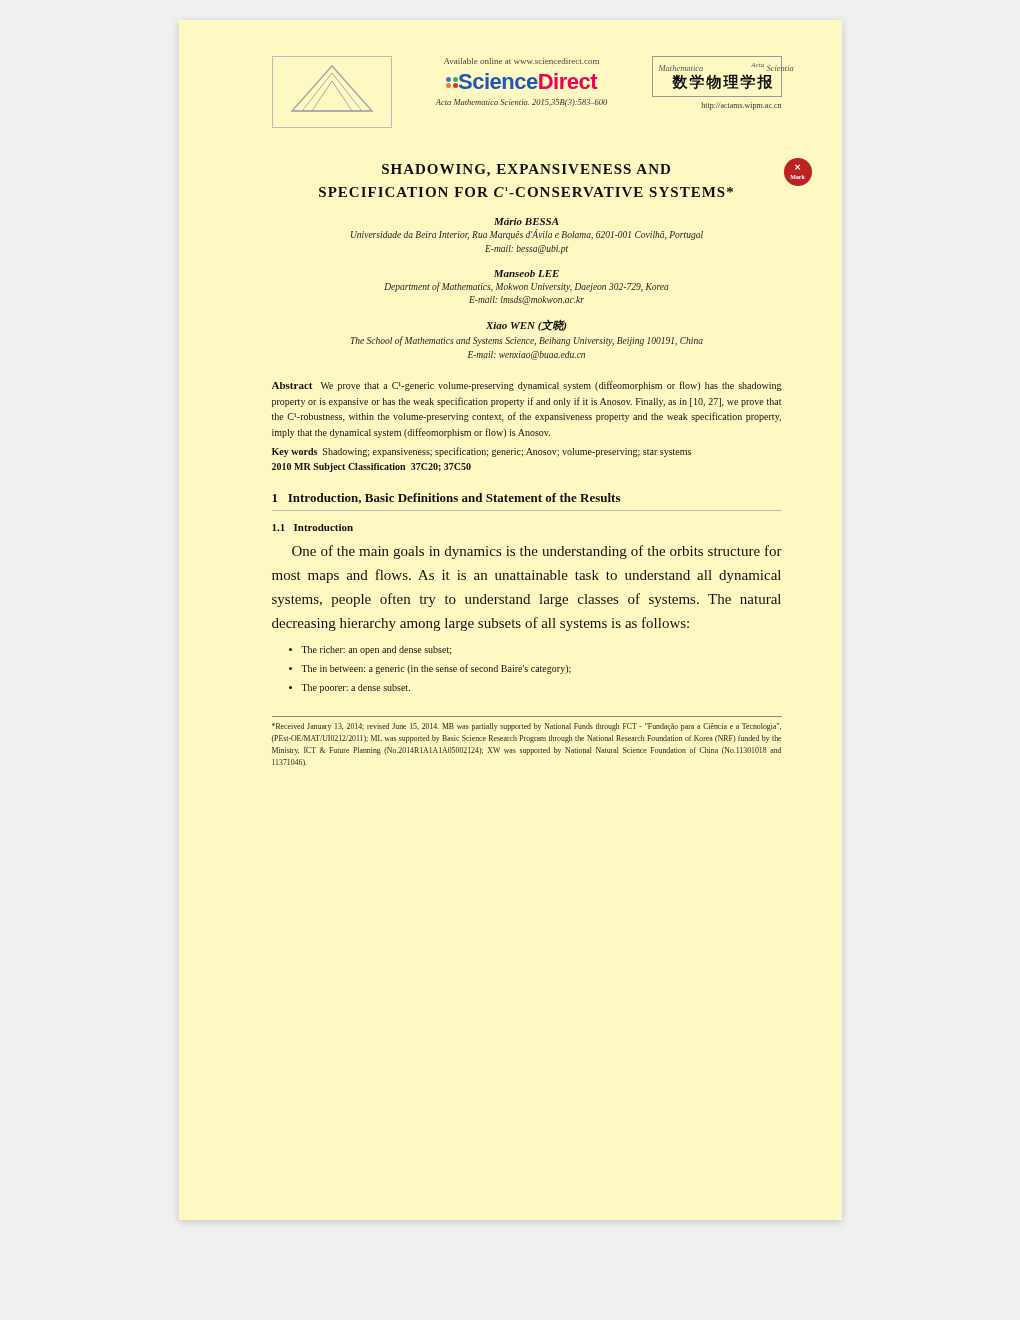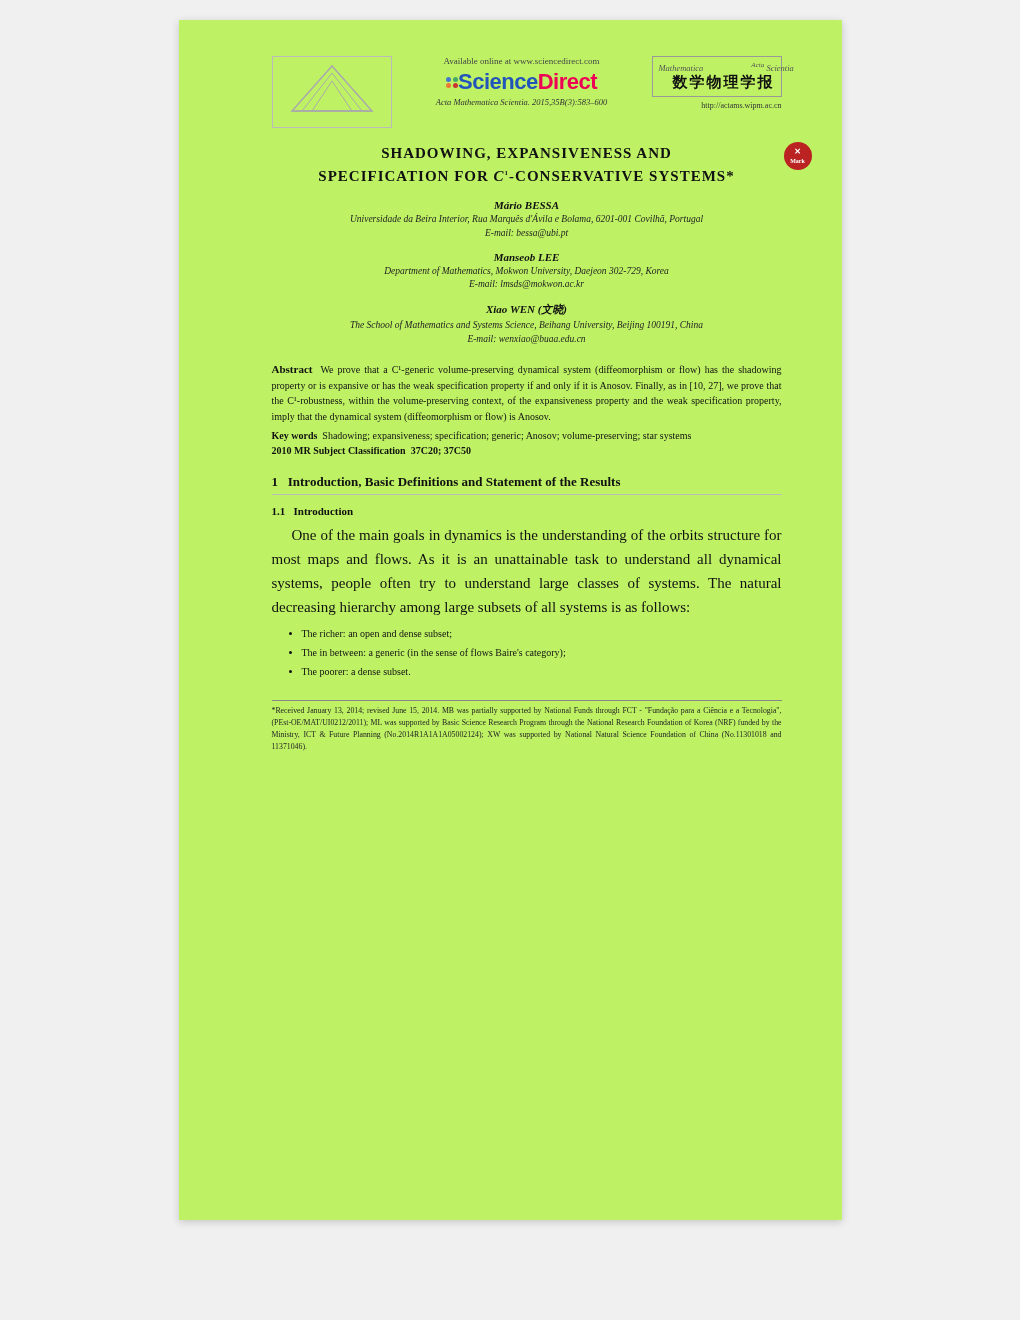--- a/index.html
+++ b/index.html
@@ -7,21 +7,21 @@
       background: #f0f0f0;
       display: flex;
       justify-content: center;
       align-items: flex-start;
       min-height: 1320px;
       font-family: 'Times New Roman', Times, serif;
     }
     .page {
       width: 663px;
       min-height: 1200px;
-      background: #bef264;
+      background: #fef9c3;
       margin: 20px auto;
       padding: 36px 60px 36px 93px;
       box-shadow: 0 2px 8px rgba(0,0,0,0.18);
       position: relative;
       font-size: 10.5px;
       color: #111;
     }
 
     
     .header {
@@ -112,21 +112,21 @@
       font-style: italic;
     }
     .journal-url {
       font-size: 8px;
       color: #333;
     }
 
     
     .article-title-section {
       text-align: center;
-      margin: 14px 0 12px 0;
+      margin: 30px 0 12px 0;
       position: relative;
     }
     .article-title {
       font-size: 15px;
       font-weight: bold;
       letter-spacing: 1px;
       line-height: 1.5;
       text-transform: uppercase;
     }
     .crossmark {
@@ -347,21 +347,21 @@
   <div class="subsection-heading">
     <span>1.1</span>&nbsp;&nbsp;&nbsp;<span>Introduction</span>
   </div>
 
   <div class="body-text">
     <p>One of the main goals in dynamics is the understanding of the orbits structure for most maps and flows. As it is an unattainable task to understand all dynamical systems, people often try to understand large classes of systems. The natural decreasing hierarchy among large subsets of all systems is as follows:</p>
   </div>
 
   <ul class="bullet-list">
     <li>The richer: an open and dense subset;</li>
-    <li>The in between: a generic (in the sense of flows Baire's category);</li>
+    <li>The in between: a generic (in the sense of second Baire's category);</li>
     <li>The poorer: a dense subset.</li>
   </ul>
 
   <div class="footnote-divider">
     <div class="footnote-text">*Received January 13, 2014; revised June 15, 2014. MB was partially supported by National Funds through FCT - "Fundação para a Ciência e a Tecnologia", (PEst-OE/MAT/UI0212/2011); ML was supported by Basic Science Research Program through the National Research Foundation of Korea (NRF) funded by the Ministry, ICT &amp; Future Planning (No.2014R1A1A1A05002124); XW was supported by National Natural Science Foundation of China (No.11301018 and 11371046).</div>
   </div>
 
 </div>
 
 </body></html>

